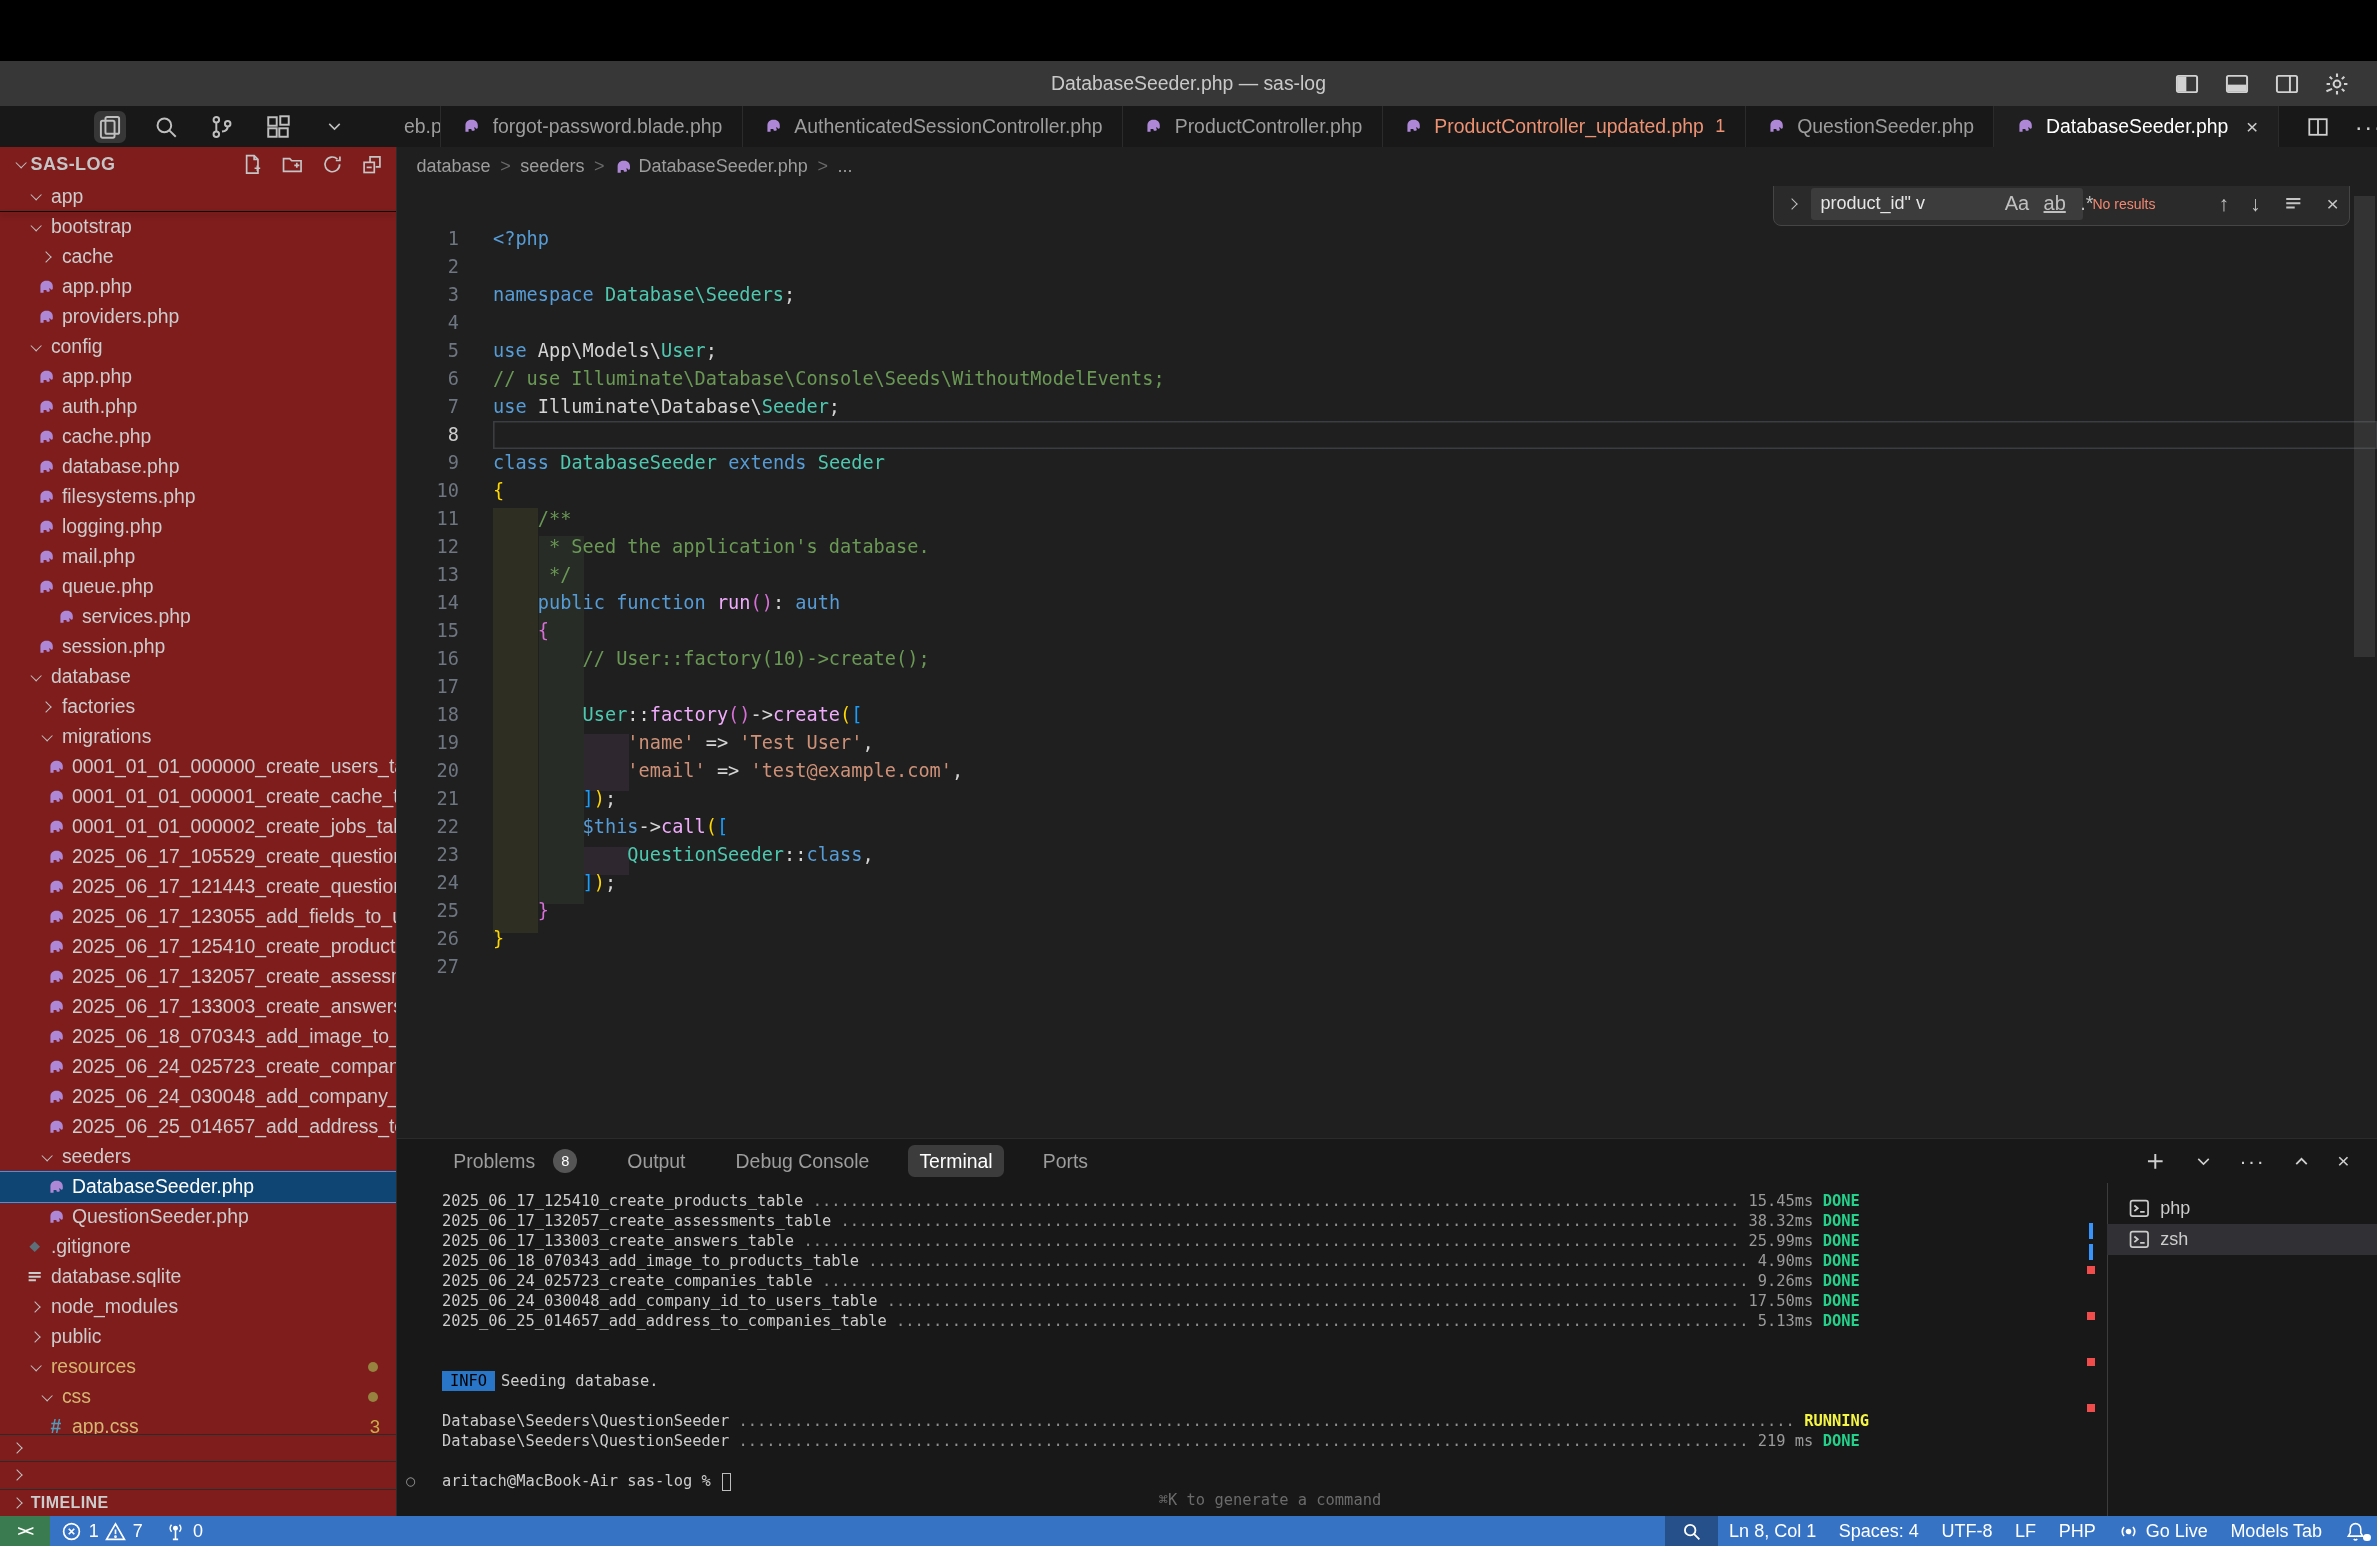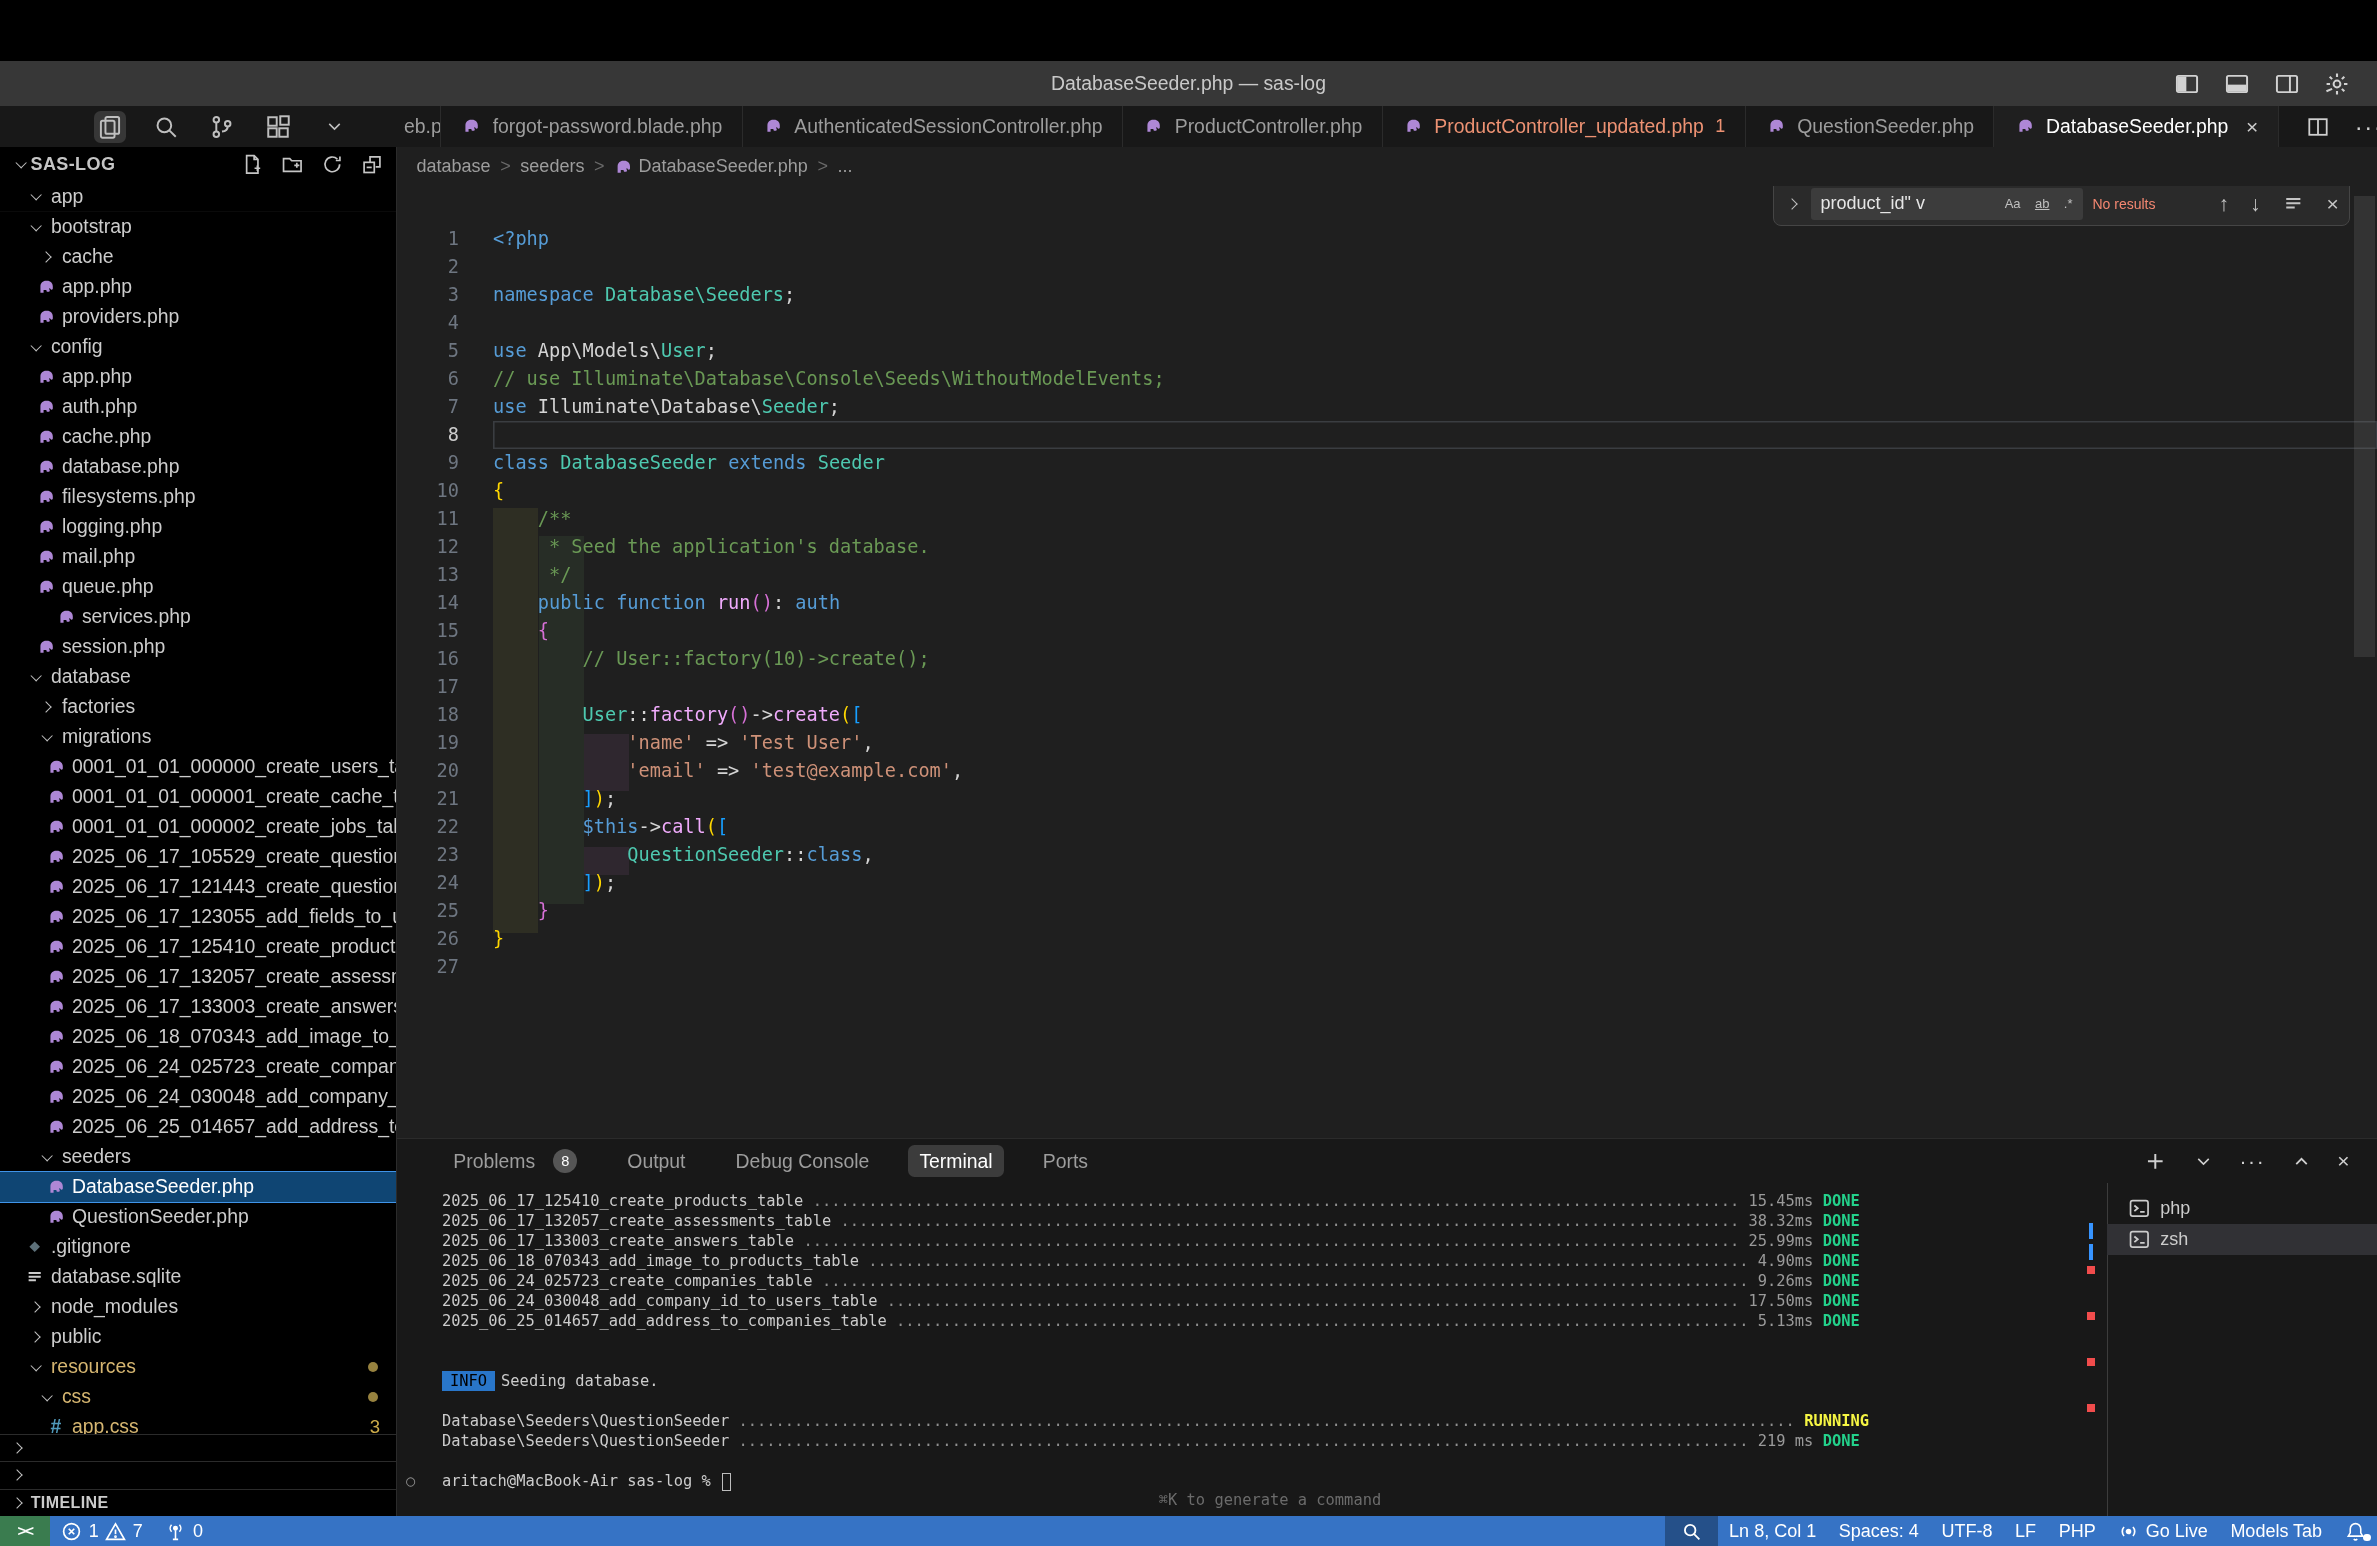--- a/index.html
+++ b/index.html
@@ -32,21 +32,21 @@
   .tab.active{background:#1f1f1f;color:#fff}
   .tab.warn{color:var(--warn-tab)}
   .tab .elephant{width:22.6px;height:19.4px;color:var(--php-icon)}
   .tab .suffix{font-size:18px;margin-left:1.6px}
   .tab .closex{margin-left:8px;color:#cccccc;font-size:21px}
   .tab.partial{padding:0 8px;min-width:45px;max-width:45px;overflow:hidden}
   #tab-actions{margin-left:auto;display:flex;align-items:center;gap:24px;padding:0 26px;color:#cfcfcf}
   #tab-actions .icon{width:26px;height:26px}
   
   #main{flex:1;display:flex;min-height:0}
-  #sidebar{width:396px;flex:none;position:relative;background:#000000;color:#cccccc;overflow:hidden}
+  #sidebar{width:396px;flex:none;position:relative;background:#7f1d1d;color:#cccccc;overflow:hidden}
   #side-header{height:34px;display:flex;align-items:center;padding:0 11.3px 0 16px}
   #side-header .title{font-size:18px;font-weight:700;letter-spacing:0.4px;color:#c5c5c5;display:flex;align-items:center;gap:6.5px}
   #side-header .hicons{margin-left:auto;display:flex;gap:16px;color:#c5c5c5}
   #side-header .icon{width:24px;height:24px}
   #tree{position:absolute;top:34px;left:0;right:0;bottom:82px;overflow:hidden}
   .trow{height:30px;display:flex;align-items:center;font-size:19.4px;color:#cccccc;cursor:pointer;position:relative;white-space:nowrap}
   .trow .lead{width:22px;flex:none;display:flex;align-items:center;justify-content:center}
   .trow .tlabel{margin-left:4.9px;overflow:hidden;text-overflow:clip}
   .trow.sel{background:#0f4573;outline:0.8px solid #4094e8;outline-offset:-0.8px}
   .trow.sel .tlabel{color:#fff}
@@ -82,21 +82,21 @@
   #band2{left:142px;top:350px;height:368px;background:rgba(120,190,110,.09)}
   #band3a{left:187px;top:548px;height:57px;background:rgba(200,120,200,.10)}
   #band3b{left:187px;top:661px;height:28px;background:rgba(200,120,200,.10)}
   #edit-scrollbar{position:absolute;right:1.6px;top:9.7px;width:21px;height:461px;background:rgba(121,121,121,.22);z-index:4}
   
   #find{position:absolute;top:-4.9px;right:27.5px;width:577px;height:45px;background:#2a2a2a;border:0.8px solid #454545;
     border-radius:0 0 8px 8px;display:flex;align-items:center;gap:9.7px;padding:0 9.7px;z-index:10;font-family:"Liberation Sans",sans-serif}
   #find .toggle{width:19.4px;display:flex;justify-content:center;color:#9a9a9a}
   #find-input{width:272px;height:32px;background:#3c3c3c;border:none;border-radius:3.2px;color:#e6e6e6;
     font-size:18px;padding:0 94px 0 9.7px;font-family:inherit;outline:none}
-  #find .inicons{position:absolute;left:228px;display:flex;gap:8px;color:#c0c0c0;font-size:13px}
+  #find .inicons{position:absolute;left:228px;display:flex;gap:8px;color:#c0c0c0;font-size:20px}
   #find .inicons .opt{padding:0.8px 3.2px}
   #find .inicons .opt.word{text-decoration:underline}
   #find .result{color:var(--no-results);font-size:14px;width:126px}
   #find .navs{display:flex;gap:21px;color:#c5c5c5;font-size:21px;align-items:center}
   #find .navs .icon{width:24px;height:24px}
   
   #panel{height:378px;flex:none;border-top:0.8px solid #2b2b2b;background:#181818;position:relative}
   #panel-tabs{height:44px;display:flex;align-items:center;gap:27.5px;padding-left:45px;color:#9d9d9d;font-size:19.4px}
   .ptab{display:flex;align-items:center;gap:18px;cursor:pointer;padding:4.9px 11.3px;border-radius:6.5px}
   .ptab.active{background:#3c3c3c;color:#fff}

